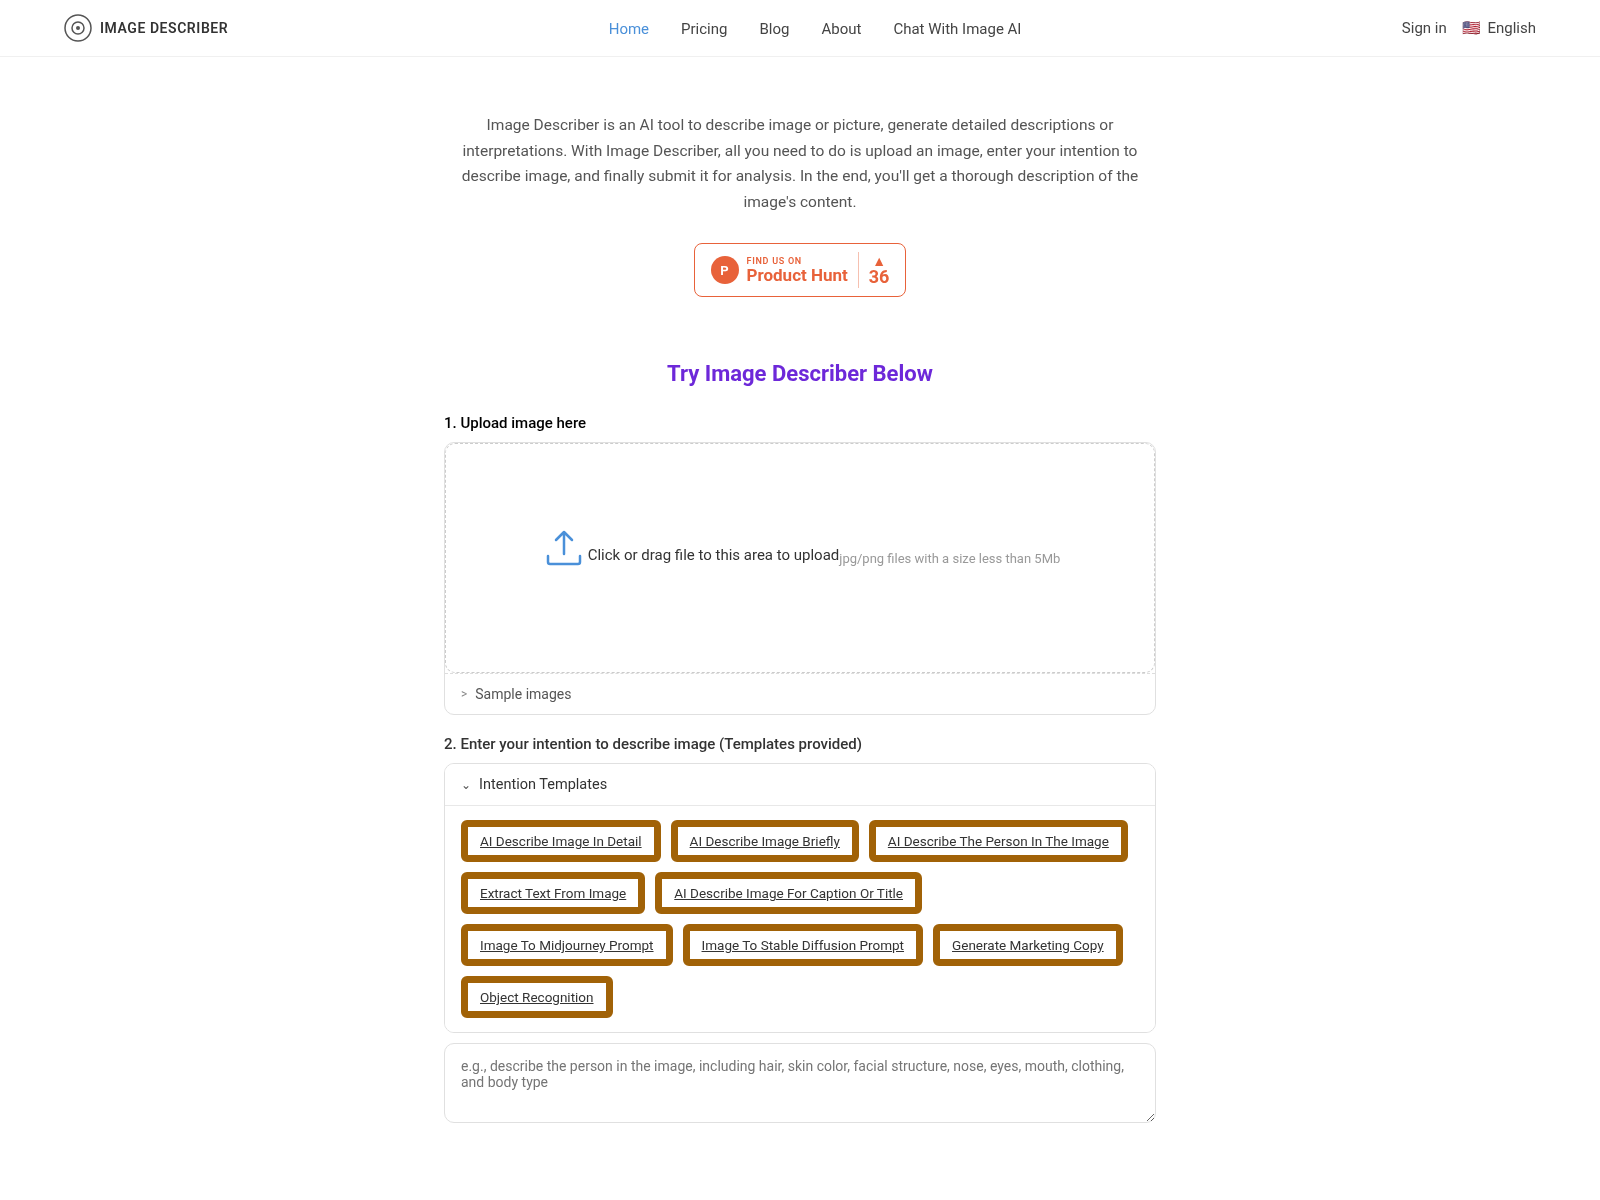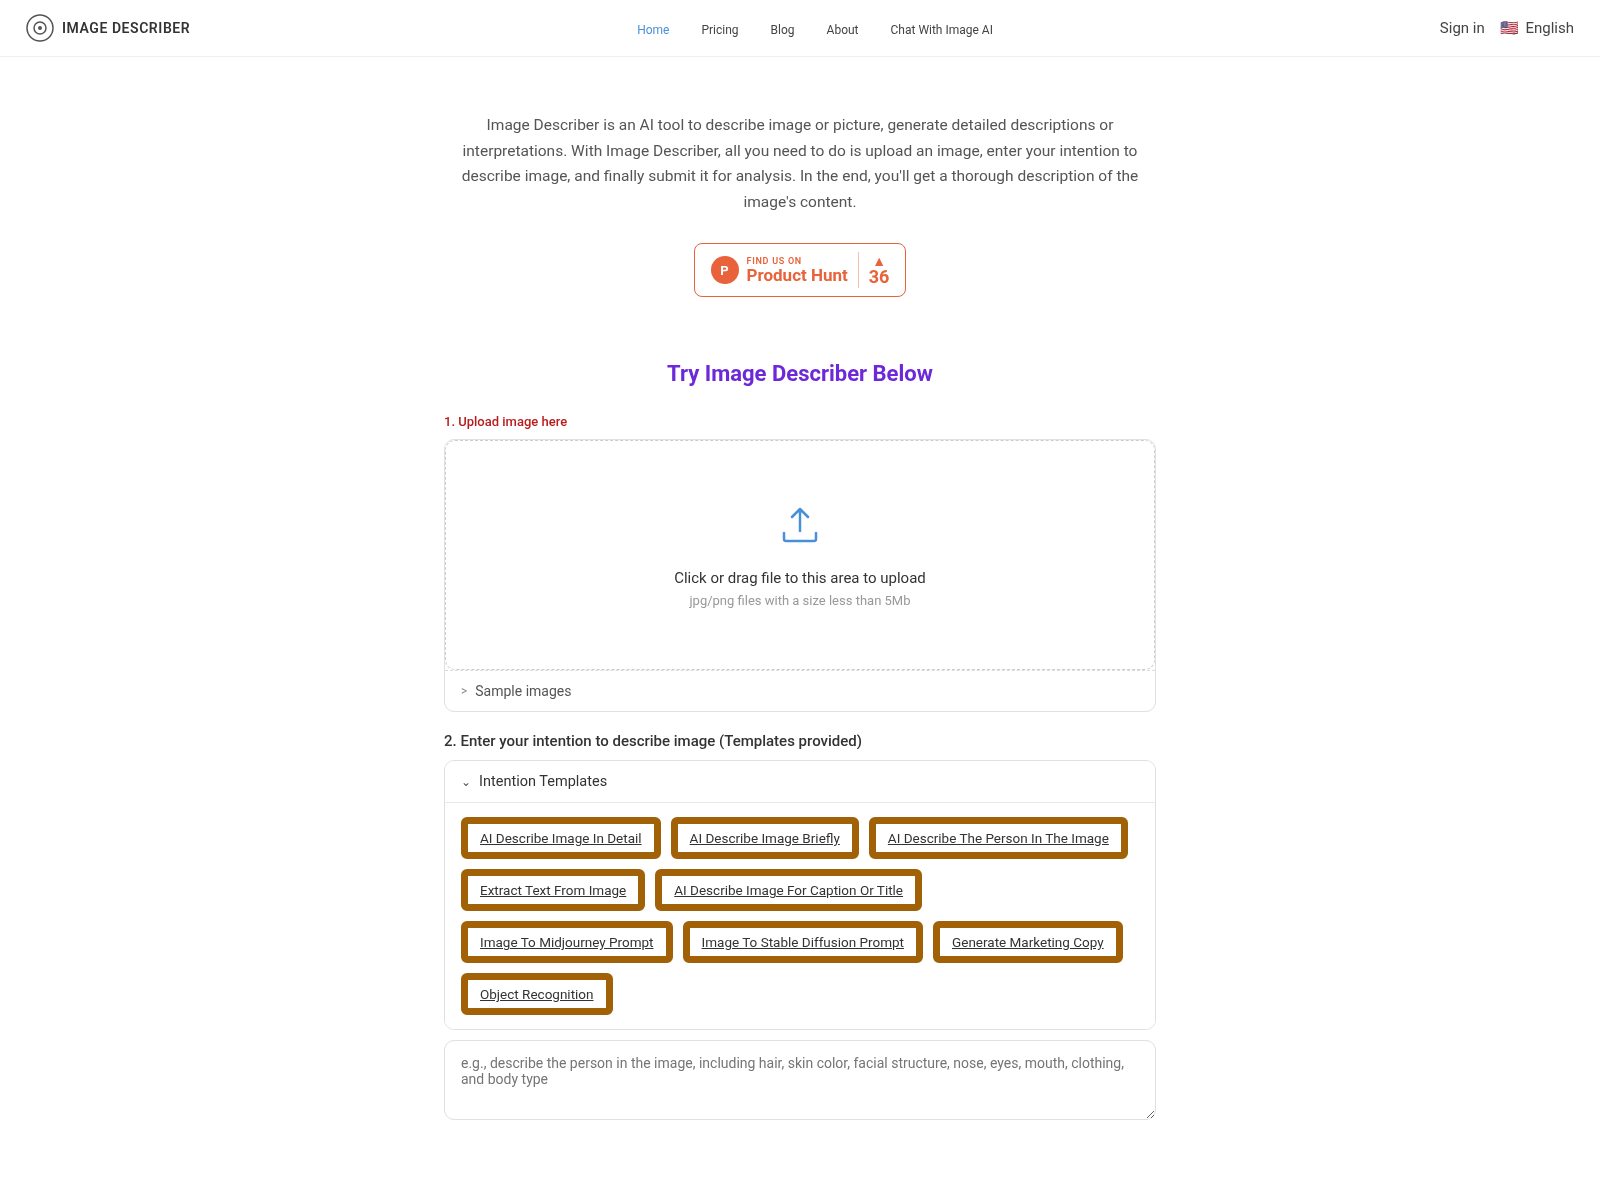--- a/index.html
+++ b/index.html
@@ -13,21 +13,21 @@
       background: #ffffff;
       color: #1a1a1a;
       font-size: 16px;
     }
 
     
     .header {
       display: flex;
       align-items: center;
       justify-content: space-between;
-      padding: 14px 26px;
+      padding: 14px 64px;
       border-bottom: 1px solid #f0f0f0;
       position: sticky;
       top: 0;
       background: #fff;
       z-index: 100;
     }
 
     .logo-area {
       display: flex;
       align-items: center;
@@ -50,21 +50,21 @@
     .nav-links {
       display: flex;
       align-items: center;
       gap: 32px;
       list-style: none;
     }
 
     .nav-links li a {
       text-decoration: none;
       color: #444;
-      font-size: 12px;
+      font-size: 15px;
     }
 
     .nav-links li a.active {
       color: #4a90d9;
     }
 
     .header-right {
       display: flex;
       align-items: center;
       gap: 16px;
@@ -199,35 +199,35 @@
 
     .section-title {
       text-align: center;
       font-size: 22px;
       font-weight: 700;
       margin-bottom: 28px;
       color: #6d28d9;
     }
 
     .step-label {
-      font-size: 13px;
+      font-size: 15px;
       font-weight: 500;
-      color: #b91c1c;
+      color: #000000;
       margin-bottom: 10px;
     }
 
     
     .upload-area {
       border: 1.5px dashed #ccc;
       border-radius: 10px;
       padding: 60px 20px;
       display: flex;
-      flex-direction: column;
-      align-items: center;
-      justify-content: flex-start;
+      flex-direction: row;
+      align-items: center;
+      justify-content: center;
       cursor: pointer;
       background: #fff;
       min-height: 230px;
       margin-bottom: 0;
     }
 
     .upload-icon {
       margin-bottom: 16px;
     }
 

